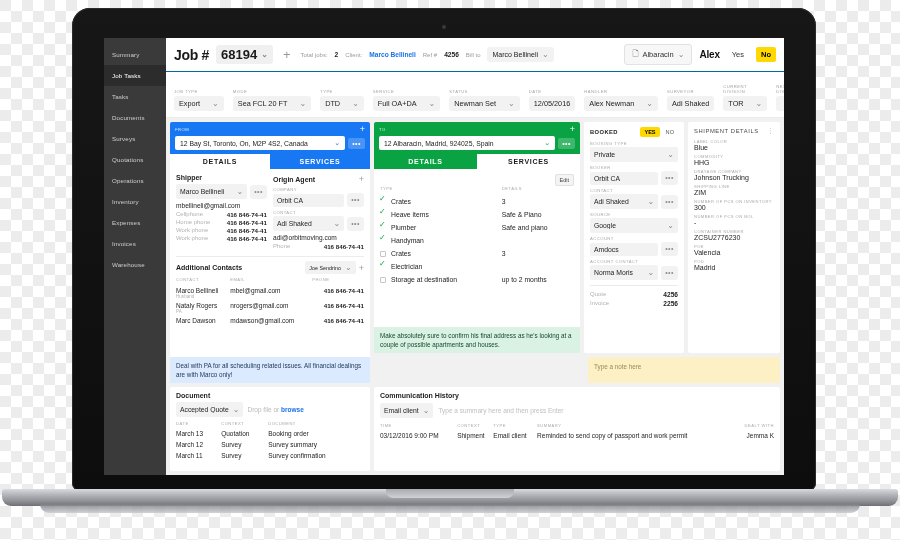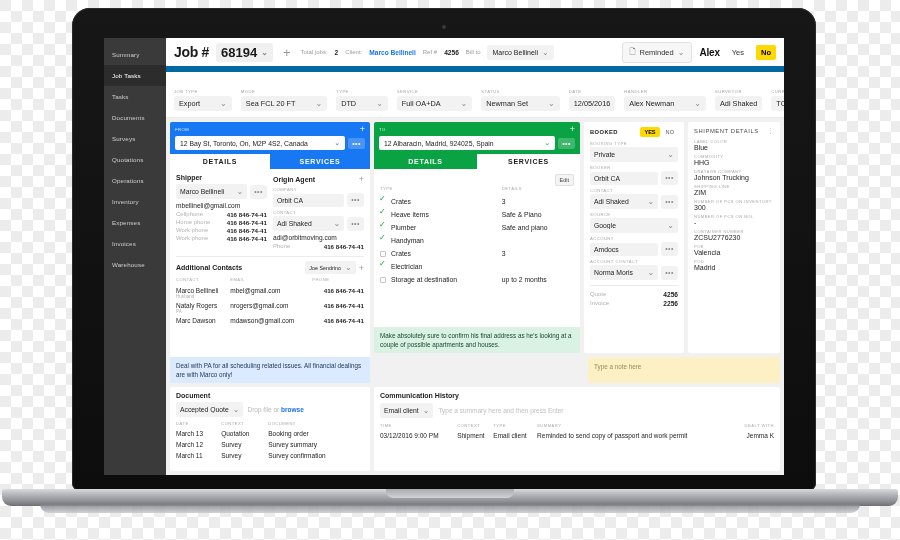--- a/index.html
+++ b/index.html
@@ -55,21 +55,21 @@
     color:#cfcfcf; font-size:6.2px; padding:7px 0 7px 8px; letter-spacing:.15px;
     white-space:nowrap;
   }
   .side-item.active { background:#2c2c2c; color:#fff; }
 
   
   .app { flex:1; background:#f1f1f1; display:flex; flex-direction:column; min-width:0; }
 
   .topbar {
     background:#fff; height:34px; display:flex; align-items:center; padding:0 8px;
-    border-bottom:6px solid #0369a1; gap:7px;
+    border-bottom:1px solid #0369a1; gap:7px;
   }
   .joblabel { font-size:14px; font-weight:bold; color:#1a1a1a; letter-spacing:-.3px; }
   .jobpill {
     background:#f0f0f0; border-radius:3px; padding:2px 5px; font-size:13px;
     font-weight:bold; color:#1a1a1a; display:flex; align-items:center; gap:4px;
   }
   .cv { color:#8a8a8a; font-size:8px; }
   .plusbtn { color:#9a9a9a; font-size:13px; padding:0 3px; }
   .muted6 { font-size:6px; color:#9a9a9a; }
   .bold7 { font-size:6.6px; color:#222; font-weight:bold; }
@@ -89,21 +89,21 @@
 
   
   .metarow {
     background:#fff; display:flex; align-items:flex-end; gap:9px; padding:4px 8px 6px;
     border-bottom:1px solid #ececec;
   }
   .metacell { display:flex; flex-direction:column; gap:2px; }
   .metalabel { font-size:4.2px; color:#a5a5a5; letter-spacing:.45px; text-transform:uppercase; }
   .metaval {
     background:#f2f2f2; border-radius:3px; padding:3px 5px; font-size:7.3px; color:#1d1d1d;
-    display:flex; align-items:center; gap:20px; white-space:nowrap; min-height:14px;
+    display:flex; align-items:center; gap:12px; white-space:nowrap; min-height:14px;
   }
   .metaval.blank { width:30px; }
   .dots { font-size:7px; color:#9a9a9a; letter-spacing:.5px; }
   .dotbtn {
     background:#f2f2f2; border-radius:3px; padding:3px 4px; font-size:7px; color:#8e8e8e;
     letter-spacing:.5px; line-height:8px;
   }
 
   
   .bodywrap { flex:1; display:flex; gap:4px; padding:4px; min-height:0; }
@@ -280,21 +280,21 @@
           <div class="muted6">Ref #</div>
           <div class="bold7">4256</div>
           <div class="muted6">Bill to</div>
           <div class="selbox">
             <span>Marco Bellineli</span>
             <span class="cv">⌄</span>
           </div>
           <div class="spacer"></div>
           <div class="genbtn">
             <span>🗋</span>
-            <span>Reminded</span>
+            <span>Albaracin</span>
             <span class="cv">⌄</span>
           </div>
           <div class="hold">Alex</div>
           <div class="yn">Yes</div>
           <div class="yn on">No</div>
         </div>
 
         <div class="metarow" id="metarow">
             <div class="metacell">
               <div class="metalabel">JOB TYPE</div>

